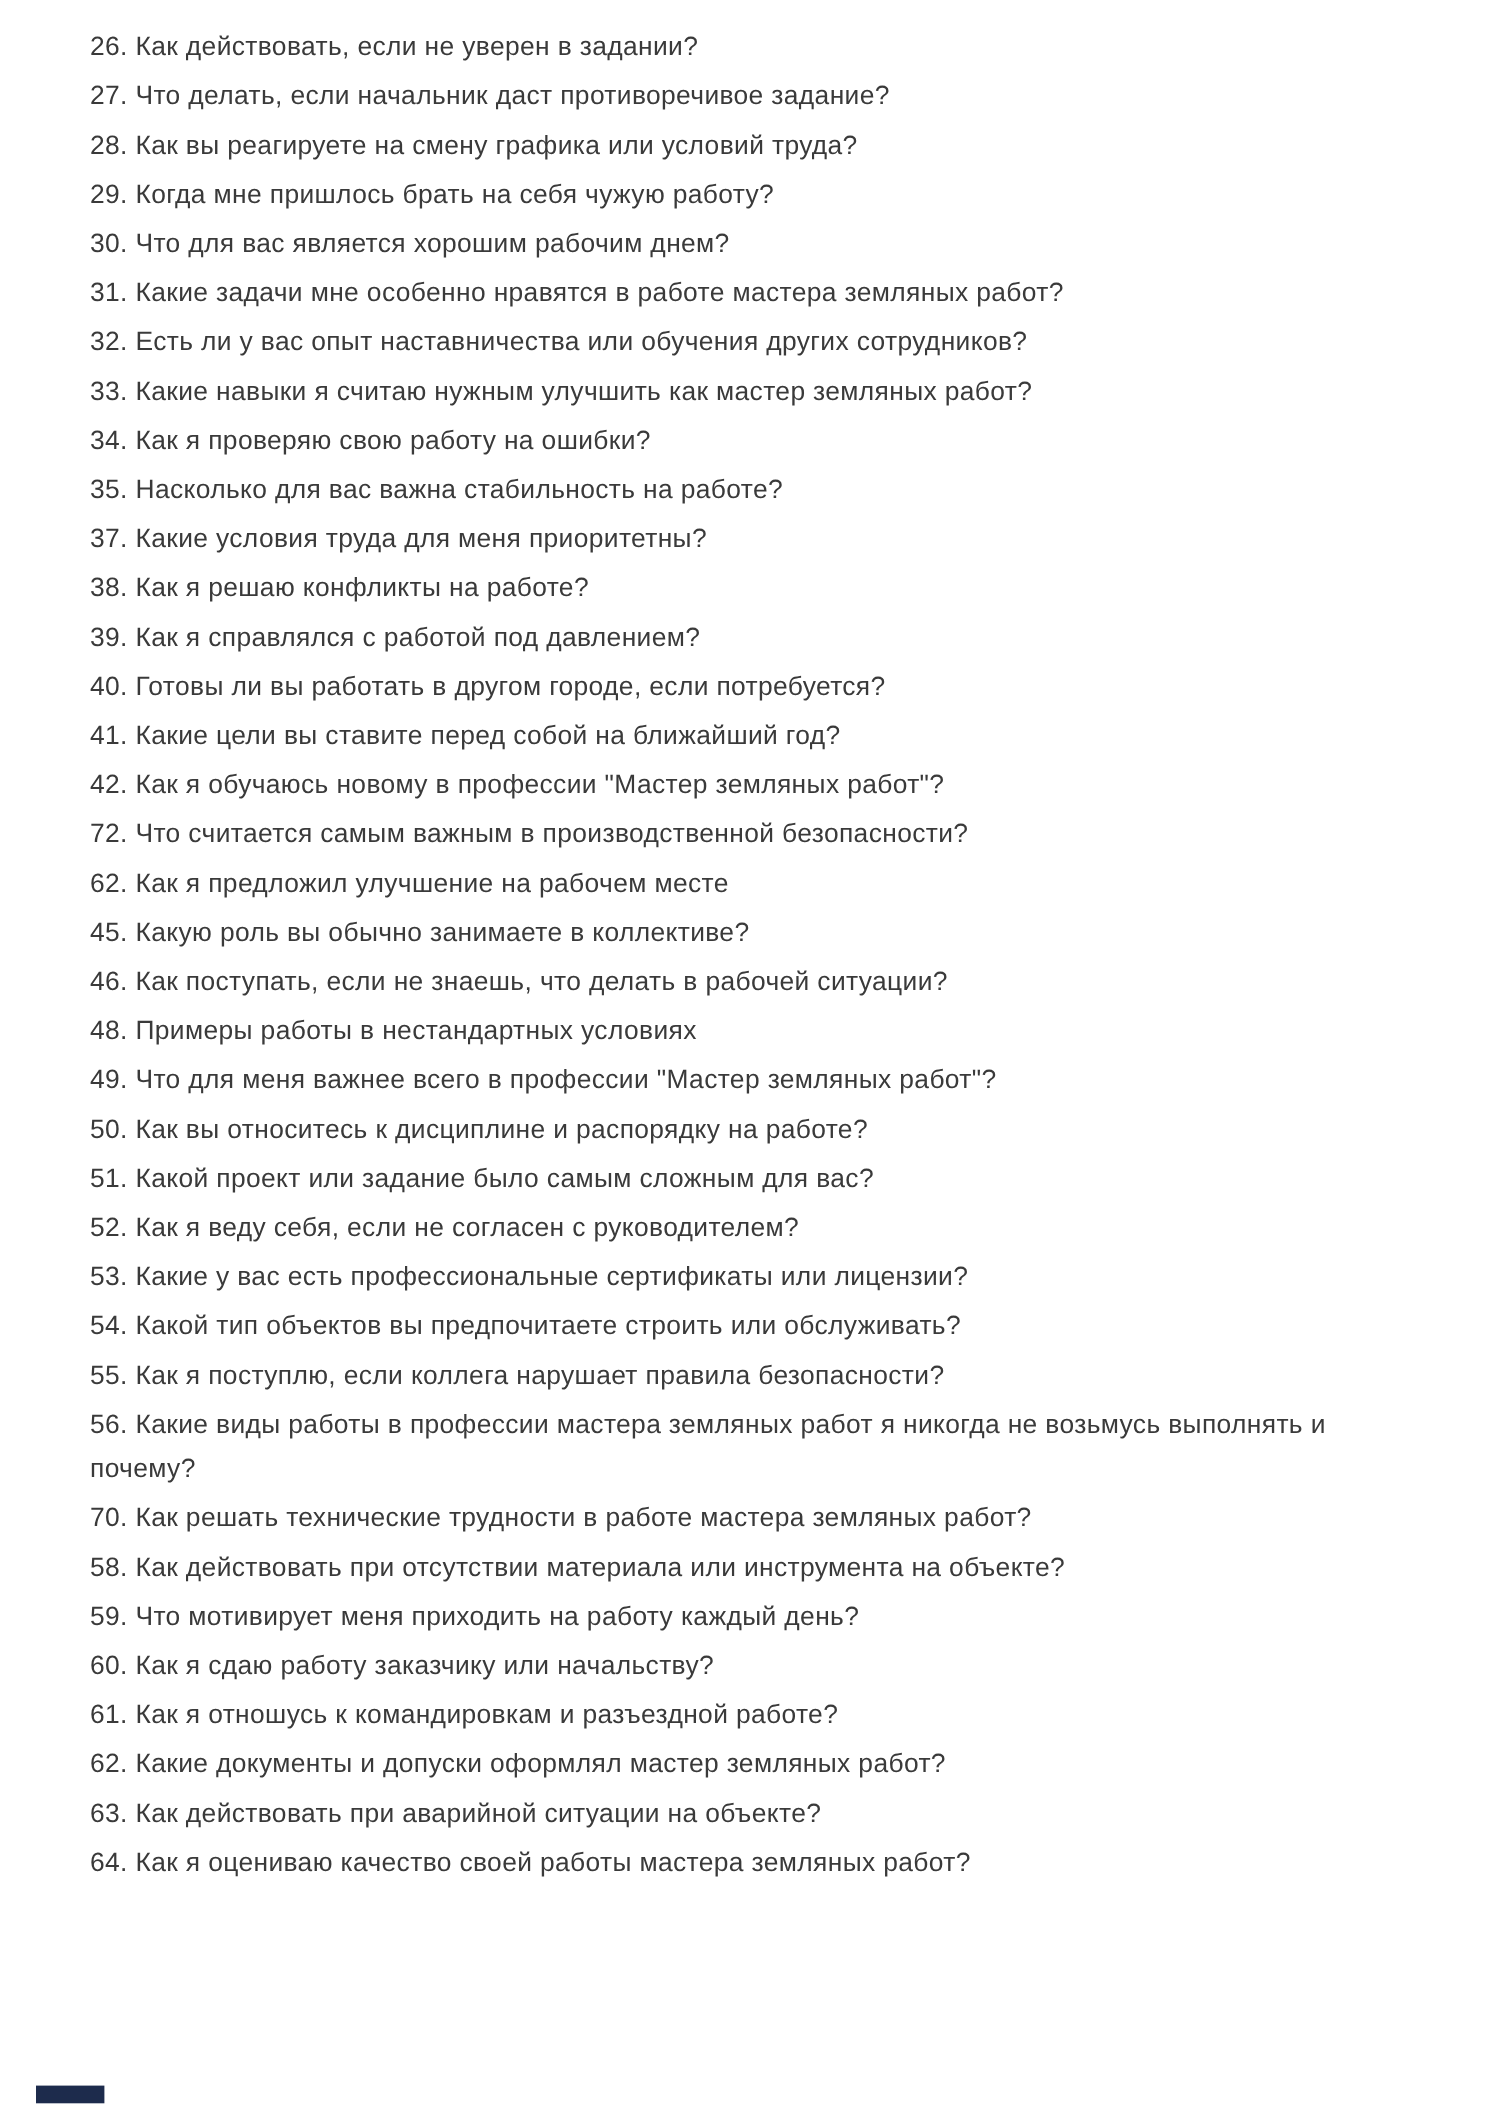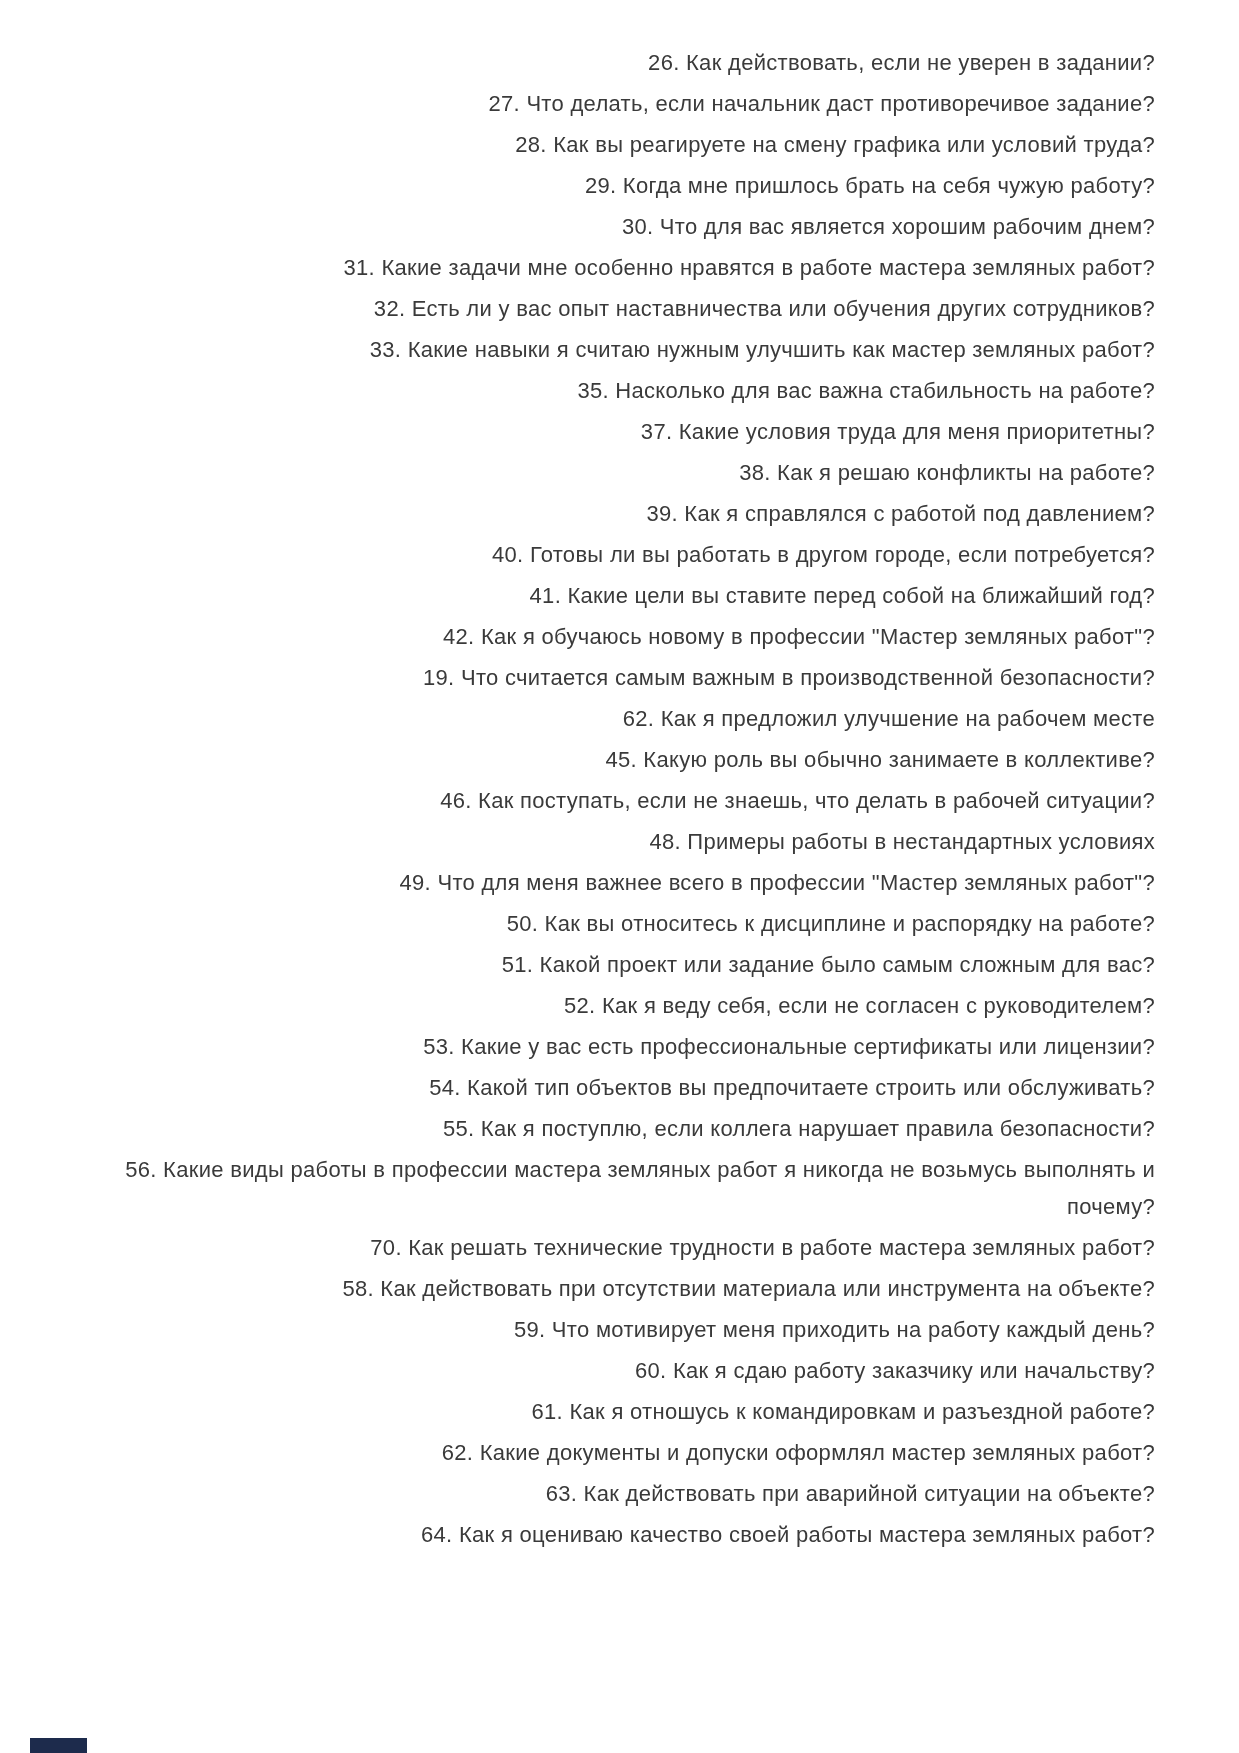--- a/index.html
+++ b/index.html
@@ -9,23 +9,22 @@
   }
   body {
     width: 1239px;
     min-height: 1753px;
     position: relative;
     font-family: "Liberation Sans", "DejaVu Sans", sans-serif;
     color: #3a3a3a;
     overflow: hidden;
   }
   .doc-page {
-    padding: 44px 60px 0 75px;
+    padding: 20px 60px 0 75px;
     box-sizing: content-box;
-    text-align: right;
   }
   .question-list {
     max-width: 1080px;
   }
   .question-list p {
     margin: 0 0 4px 0;
     font-size: 22px;
     line-height: 37px;
     letter-spacing: 0.3px;
     font-weight: 400;
@@ -45,28 +44,29 @@
 <div class="doc-page">
   <div class="question-list">
     <p>26. Как действовать, если не уверен в задании?</p>
     <p>27. Что делать, если начальник даст противоречивое задание?</p>
     <p>28. Как вы реагируете на смену графика или условий труда?</p>
     <p>29. Когда мне пришлось брать на себя чужую работу?</p>
     <p>30. Что для вас является хорошим рабочим днем?</p>
     <p>31. Какие задачи мне особенно нравятся в работе мастера земляных работ?</p>
     <p>32. Есть ли у вас опыт наставничества или обучения других сотрудников?</p>
     <p>33. Какие навыки я считаю нужным улучшить как мастер земляных работ?</p>
+    <p>34. Как я проверяю свою работу на ошибки?</p>
     <p>35. Насколько для вас важна стабильность на работе?</p>
     <p>37. Какие условия труда для меня приоритетны?</p>
     <p>38. Как я решаю конфликты на работе?</p>
     <p>39. Как я справлялся с работой под давлением?</p>
     <p>40. Готовы ли вы работать в другом городе, если потребуется?</p>
     <p>41. Какие цели вы ставите перед собой на ближайший год?</p>
     <p>42. Как я обучаюсь новому в профессии "Мастер земляных работ"?</p>
-    <p>19. Что считается самым важным в производственной безопасности?</p>
+    <p>72. Что считается самым важным в производственной безопасности?</p>
     <p>62. Как я предложил улучшение на рабочем месте</p>
     <p>45. Какую роль вы обычно занимаете в коллективе?</p>
     <p>46. Как поступать, если не знаешь, что делать в рабочей ситуации?</p>
     <p>48. Примеры работы в нестандартных условиях</p>
     <p>49. Что для меня важнее всего в профессии "Мастер земляных работ"?</p>
     <p>50. Как вы относитесь к дисциплине и распорядку на работе?</p>
     <p>51. Какой проект или задание было самым сложным для вас?</p>
     <p>52. Как я веду себя, если не согласен с руководителем?</p>
     <p>53. Какие у вас есть профессиональные сертификаты или лицензии?</p>
     <p>54. Какой тип объектов вы предпочитаете строить или обслуживать?</p>

